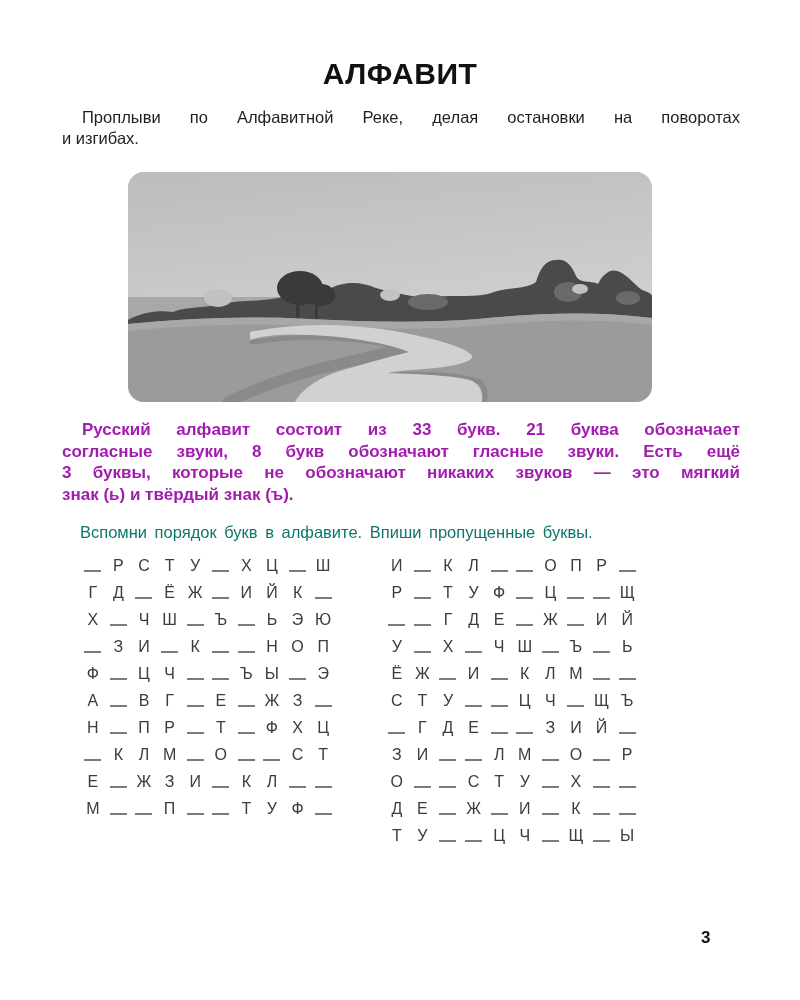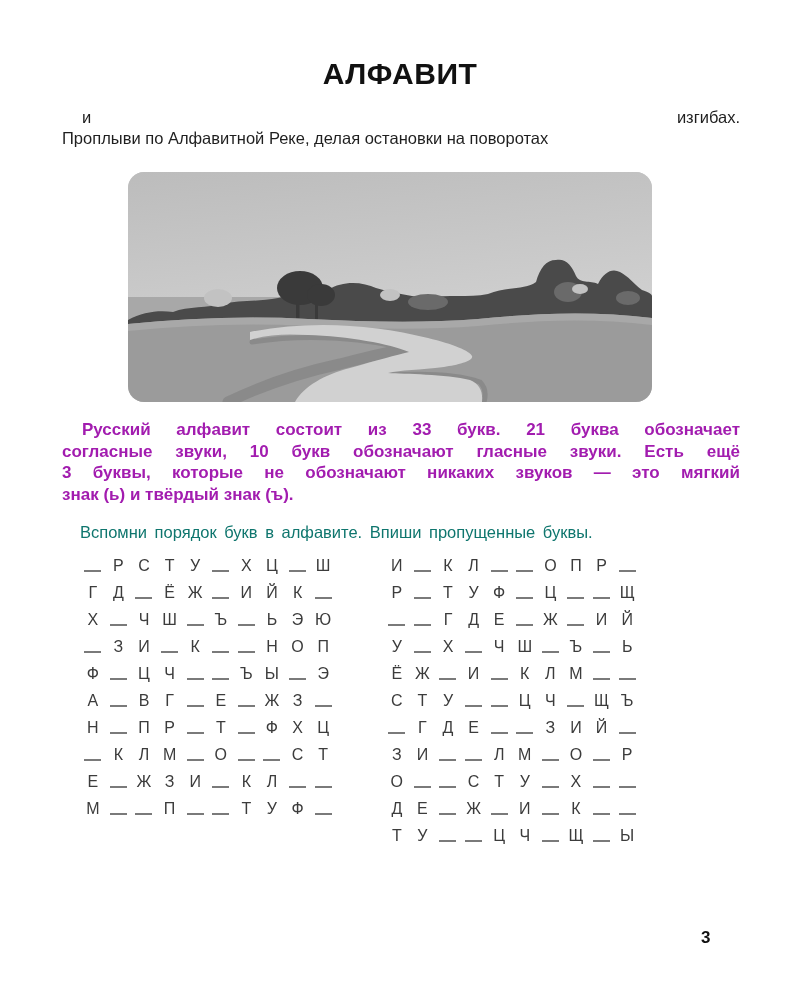--- a/index.html
+++ b/index.html
@@ -34,22 +34,22 @@
   .cell { display:inline-block; width:25.6px; text-align:center; font-size:16px; color:#3c3c3c; }
   .blank-line { display:inline-block; width:17px; height:2px; background:#7a7a7a; vertical-align:-1px; }
   .page-num { position:absolute; left:701px; top:928px; font-size:17px; font-weight:bold; color:#111; }
 </style>
 </head>
 <body>
 
 <h1 class="title">АЛФАВИТ</h1>
 
 <div class="para intro">
+    <div>Проплыви по Алфавитной Реке, делая остановки на поворотах</div>
     <div>и изгибах.</div>
-    <div>Проплыви по Алфавитной Реке, делая остановки на поворотах</div>
   </div>
 
 <div class="figure">
   <svg viewBox="0 0 524 230" preserveAspectRatio="none">
     <defs>
       <linearGradient id="skyGrad" x1="0" y1="0" x2="0.25" y2="1">
         <stop offset="0" stop-color="#bcbcbc"></stop>
         <stop offset="1" stop-color="#d6d6d6"></stop>
       </linearGradient>
     </defs>
@@ -72,21 +72,21 @@
     <path d="M0,152 C60,146 120,144 180,147 C240,150 300,151 350,147 C400,142 460,138 524,146 L524,153 C460,145 400,149 350,154 C300,158 240,157 180,154 C120,151 60,153 0,159 Z" fill="#a8a8a8"></path>
     <path fill="none" stroke-linecap="round" stroke-width="11" d="M100,230 C135,213 175,200 212,192 C247,183 268,178 284,176" stroke="#8a8a8a"></path>
     <path fill="none" stroke-linecap="round" stroke-width="5" d="M124,170 C180,161 240,166 288,179" stroke="#8a8a8a"></path>
     <path fill="none" stroke-linecap="round" stroke-width="5" d="M262,203 C300,201 332,203 352,210 C358,216 358,223 356,230" stroke="#8a8a8a"></path>
     <path d="M122,160 C180,148 245,152 300,166 C325,172 342,179 344,184 C346,189 330,193 316,195 C292,198 272,198 260,201 C276,202 318,202 342,208 C352,212 355,220 354,230 L167,230 C176,214 196,203 222,196 C250,188 268,183 281,180 C262,172 220,164 180,163 C160,162 140,162 122,168 Z" fill="#d1d1d1"></path>
   </svg>
 </div>
 
 <div class="para fact">
     <div>Русский алфавит состоит из 33 букв. 21 буква обозначает</div>
-    <div>согласные звуки, 10 букв обозначают гласные звуки. Есть ещё</div>
+    <div>согласные звуки, 8 букв обозначают гласные звуки. Есть ещё</div>
     <div>3 буквы, которые не обозначают никаких звуков — это мягкий</div>
     <div>знак (ь) и твёрдый знак (ъ).</div>
   </div>
 
 <div class="instruction">Вспомни порядок букв в алфавите. Впиши пропущенные буквы.</div>
 
 <div class="letters">
   <div class="col-left">
       <div class="letter-row"><span class="cell"><span class="blank-line"></span></span><span class="cell">Р</span><span class="cell">С</span><span class="cell">Т</span><span class="cell">У</span><span class="cell"><span class="blank-line"></span></span><span class="cell">Х</span><span class="cell">Ц</span><span class="cell"><span class="blank-line"></span></span><span class="cell">Ш</span></div>
       <div class="letter-row"><span class="cell">Г</span><span class="cell">Д</span><span class="cell"><span class="blank-line"></span></span><span class="cell">Ё</span><span class="cell">Ж</span><span class="cell"><span class="blank-line"></span></span><span class="cell">И</span><span class="cell">Й</span><span class="cell">К</span><span class="cell"><span class="blank-line"></span></span></div>

